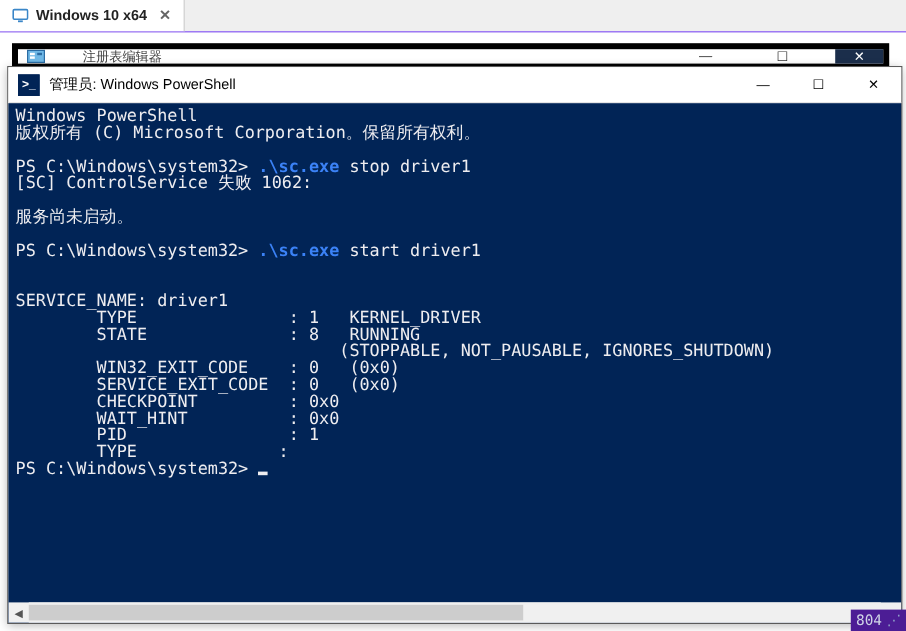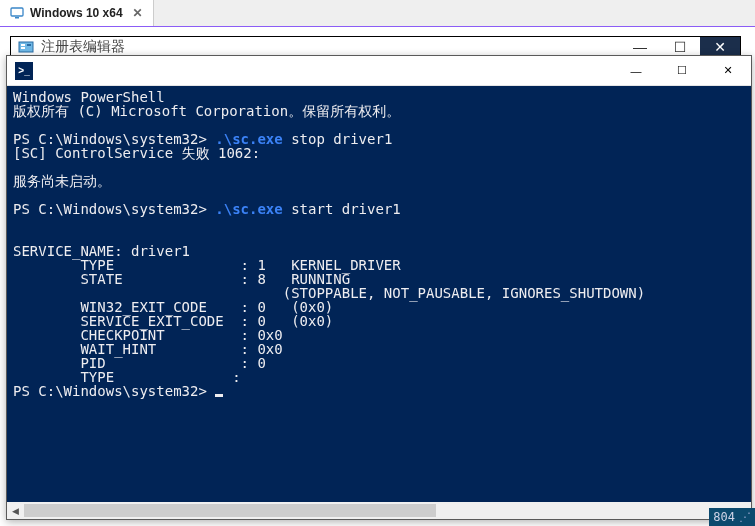--- a/index.html
+++ b/index.html
@@ -33,25 +33,26 @@
     width: 14px; height: 14px;
     display: inline-flex; align-items: center; justify-content: center;
   }
   .vm-tab .close-x { color: #666; font-size: 12px; margin-left: 4px; }
 
   .regedit-titlebar {
     position: absolute;
     top: 36px; left: 10px; right: 14px;
     height: 22px;
     background: #fff;
-    border: 1px solid #000000;
-    display: flex;
-    align-items: center;
-    font-size: 14px;
+    border: 5px solid #000000;
+    display: flex;
+    align-items: center;
+    font-size: 11px;
     color: #444;
+    gap: 24px;
   }
   .regedit-titlebar .reg-icon {
     width: 18px; height: 18px; margin: 0 6px;
     display: inline-flex; align-items: center; justify-content: center;
   }
   .regedit-titlebar .spacer { flex: 1; }
   .regedit-titlebar .win-btn {
     width: 40px; height: 100%;
     display: inline-flex; align-items: center; justify-content: center;
     color: #333;
@@ -141,21 +142,21 @@
   .ps-scroll-h .thumb {
     position: absolute; top: 2px; bottom: 2px; left: 0;
     width: 58%;
     background: #cdcdcd;
   }
 
   .statusbar {
     position: absolute;
     right: 0; bottom: 0;
     height: 18px;
-    background: #0c4a6e;
+    background: #4c1d95;
     color: #cfd3e6;
     font-size: 12px;
     font-family: Consolas, monospace;
     display: flex;
     align-items: center;
     padding: 0 6px 0 4px;
     z-index: 5;
   }
   .statusbar .grip { margin-left:4px; color:#8ea0c8; letter-spacing:-2px; }
 </style>
@@ -187,20 +188,21 @@
   <span>注册表编辑器</span>
   <span class="spacer"></span>
   <span class="win-btn min">—</span>
   <span class="win-btn">☐</span>
   <span class="win-btn close">✕</span>
 </div>
 
 <div class="ps-window">
   <div class="ps-titlebar">
     <span class="ps-icon">&gt;_</span>
+    <span class="title-text">管理员: Windows PowerShell</span>
     <span class="spacer"></span>
     <span class="win-btn">—</span>
     <span class="win-btn">☐</span>
     <span class="win-btn">✕</span>
   </div>
 
   <div class="ps-body">
     <div class="ps-content"><span>Windows PowerShell</span>
 <span>版权所有 (C) Microsoft Corporation。保留所有权利。</span>
 
@@ -213,21 +215,21 @@
 
 
 <span>SERVICE_NAME: driver1</span>
 <span>        TYPE               : 1   KERNEL_DRIVER</span>
 <span>        STATE              : 8   RUNNING</span>
 <span>                                (STOPPABLE, NOT_PAUSABLE, IGNORES_SHUTDOWN)</span>
 <span>        WIN32_EXIT_CODE    : 0   (0x0)</span>
 <span>        SERVICE_EXIT_CODE  : 0   (0x0)</span>
 <span>        CHECKPOINT         : 0x0</span>
 <span>        WAIT_HINT          : 0x0</span>
-<span>        PID                : 0</span>
+<span>        PID                : 1</span>
 <span>        TYPE              :</span>
 <span>PS C:\Windows\system32&gt; </span><span class="cursor"></span></div>
 
     <div class="ps-scroll-h">
       <span class="arrow">◀</span>
       <div class="track">
         <div class="thumb"></div>
       </div>
       <span class="arrow">▶</span>
     </div>

